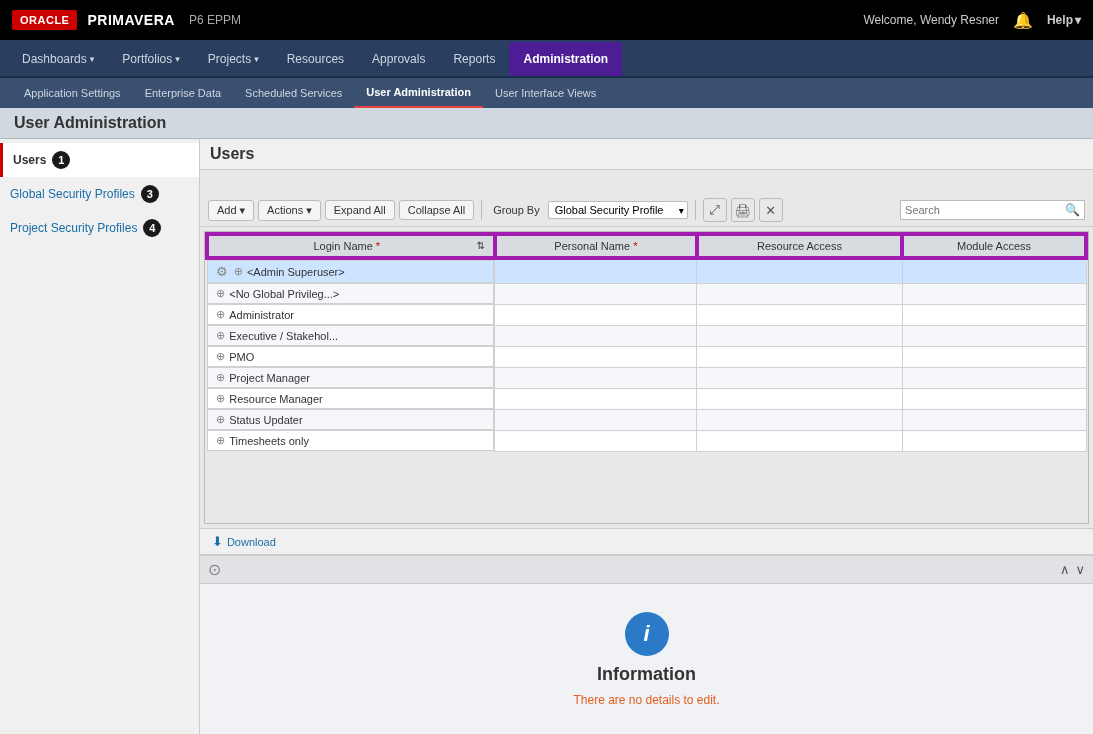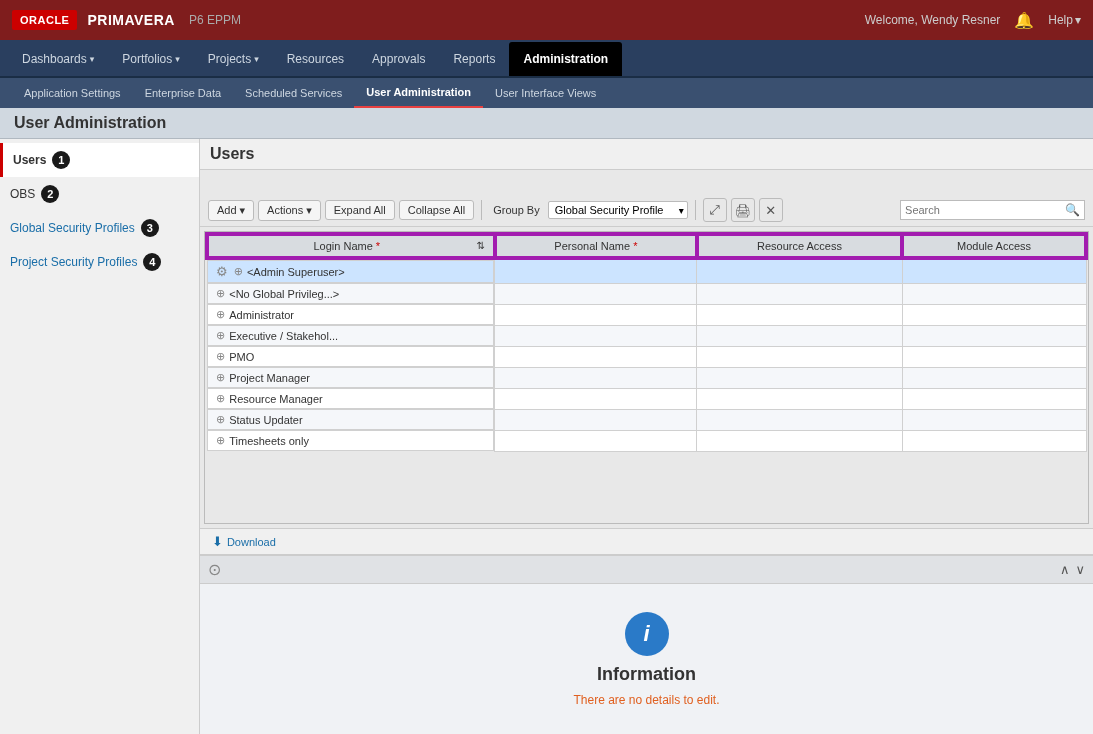--- a/index.html
+++ b/index.html
@@ -1,20 +1,20 @@
 <!DOCTYPE html>
 <html><head>
   <meta charset="utf-8">
   <style>
     * { margin: 0; padding: 0; box-sizing: border-box; }
     body { font-family: Arial, sans-serif; font-size: 12px; background: #c8c8c8; width: 1093px; height: 734px; overflow: hidden; }
 
     
     .top-header {
-      background: #7f1d1d;
+      background: #000000;
       height: 40px;
       display: flex;
       align-items: center;
       padding: 0 12px;
       justify-content: space-between;
     }
     .brand-area { display: flex; align-items: center; gap: 10px; }
     .oracle-logo {
       background: #cc0000;
       color: white;
@@ -22,21 +22,21 @@
       font-size: 11px;
       padding: 4px 8px;
       border-radius: 2px;
       letter-spacing: 0.5px;
     }
     .app-name { color: white; font-size: 14px; font-weight: bold; letter-spacing: 0.5px; }
     .app-sub { color: #aaa; font-size: 12px; margin-left: 4px; }
     .header-right { display: flex; align-items: center; gap: 14px; color: #ccc; font-size: 12px; }
     .header-right .welcome { color: #ccc; }
     .bell-icon { color: #ccc; font-size: 16px; cursor: pointer; }
-    .help-btn { color: #ccc; cursor: pointer; display: flex; align-items: center; gap: 2px; }
+    .help-btn { color: #ccc; cursor: pointer; display: flex; align-items: center; gap: 2px; font-weight: bold; }
 
     
     .nav-bar {
       background: #2a3f5f;
       height: 38px;
       display: flex;
       align-items: flex-end;
       padding: 0 8px;
       border-bottom: 2px solid #1a2d45;
     }
@@ -44,21 +44,21 @@
       color: #cdd6e0;
       font-size: 12px;
       padding: 8px 14px;
       cursor: pointer;
       border-radius: 3px 3px 0 0;
       display: flex;
       align-items: center;
       gap: 3px;
       height: 34px;
     }
-    .nav-tab.active { background: #000000; color: white; font-weight: bold; }
+    .nav-tab.active { background: #4c1d95; color: white; font-weight: bold; }
     .nav-tab .caret { font-size: 9px; }
 
     
     .sub-nav {
       background: #3a5070;
       height: 30px;
       display: flex;
       align-items: center;
       padding: 0 12px;
       gap: 0;
@@ -424,24 +424,20 @@
   <div class="page-title-bar">
     <span>User Administration</span>
   </div>
 
   <div class="content-area">
 
     <div class="sidebar">
       <div class="sidebar-item active">
         <span>Users</span>
         <span class="sidebar-badge">1</span>
-      </div>
-      <div class="sidebar-item">
-        <span>OBS</span>
-        <span class="sidebar-badge">2</span>
       </div>
       <div class="sidebar-item">
         <a>Global Security Profiles</a>
         <span class="sidebar-badge">3</span>
       </div>
       <div class="sidebar-item">
         <a>Project Security Profiles</a>
         <span class="sidebar-badge">4</span>
       </div>
     </div>

